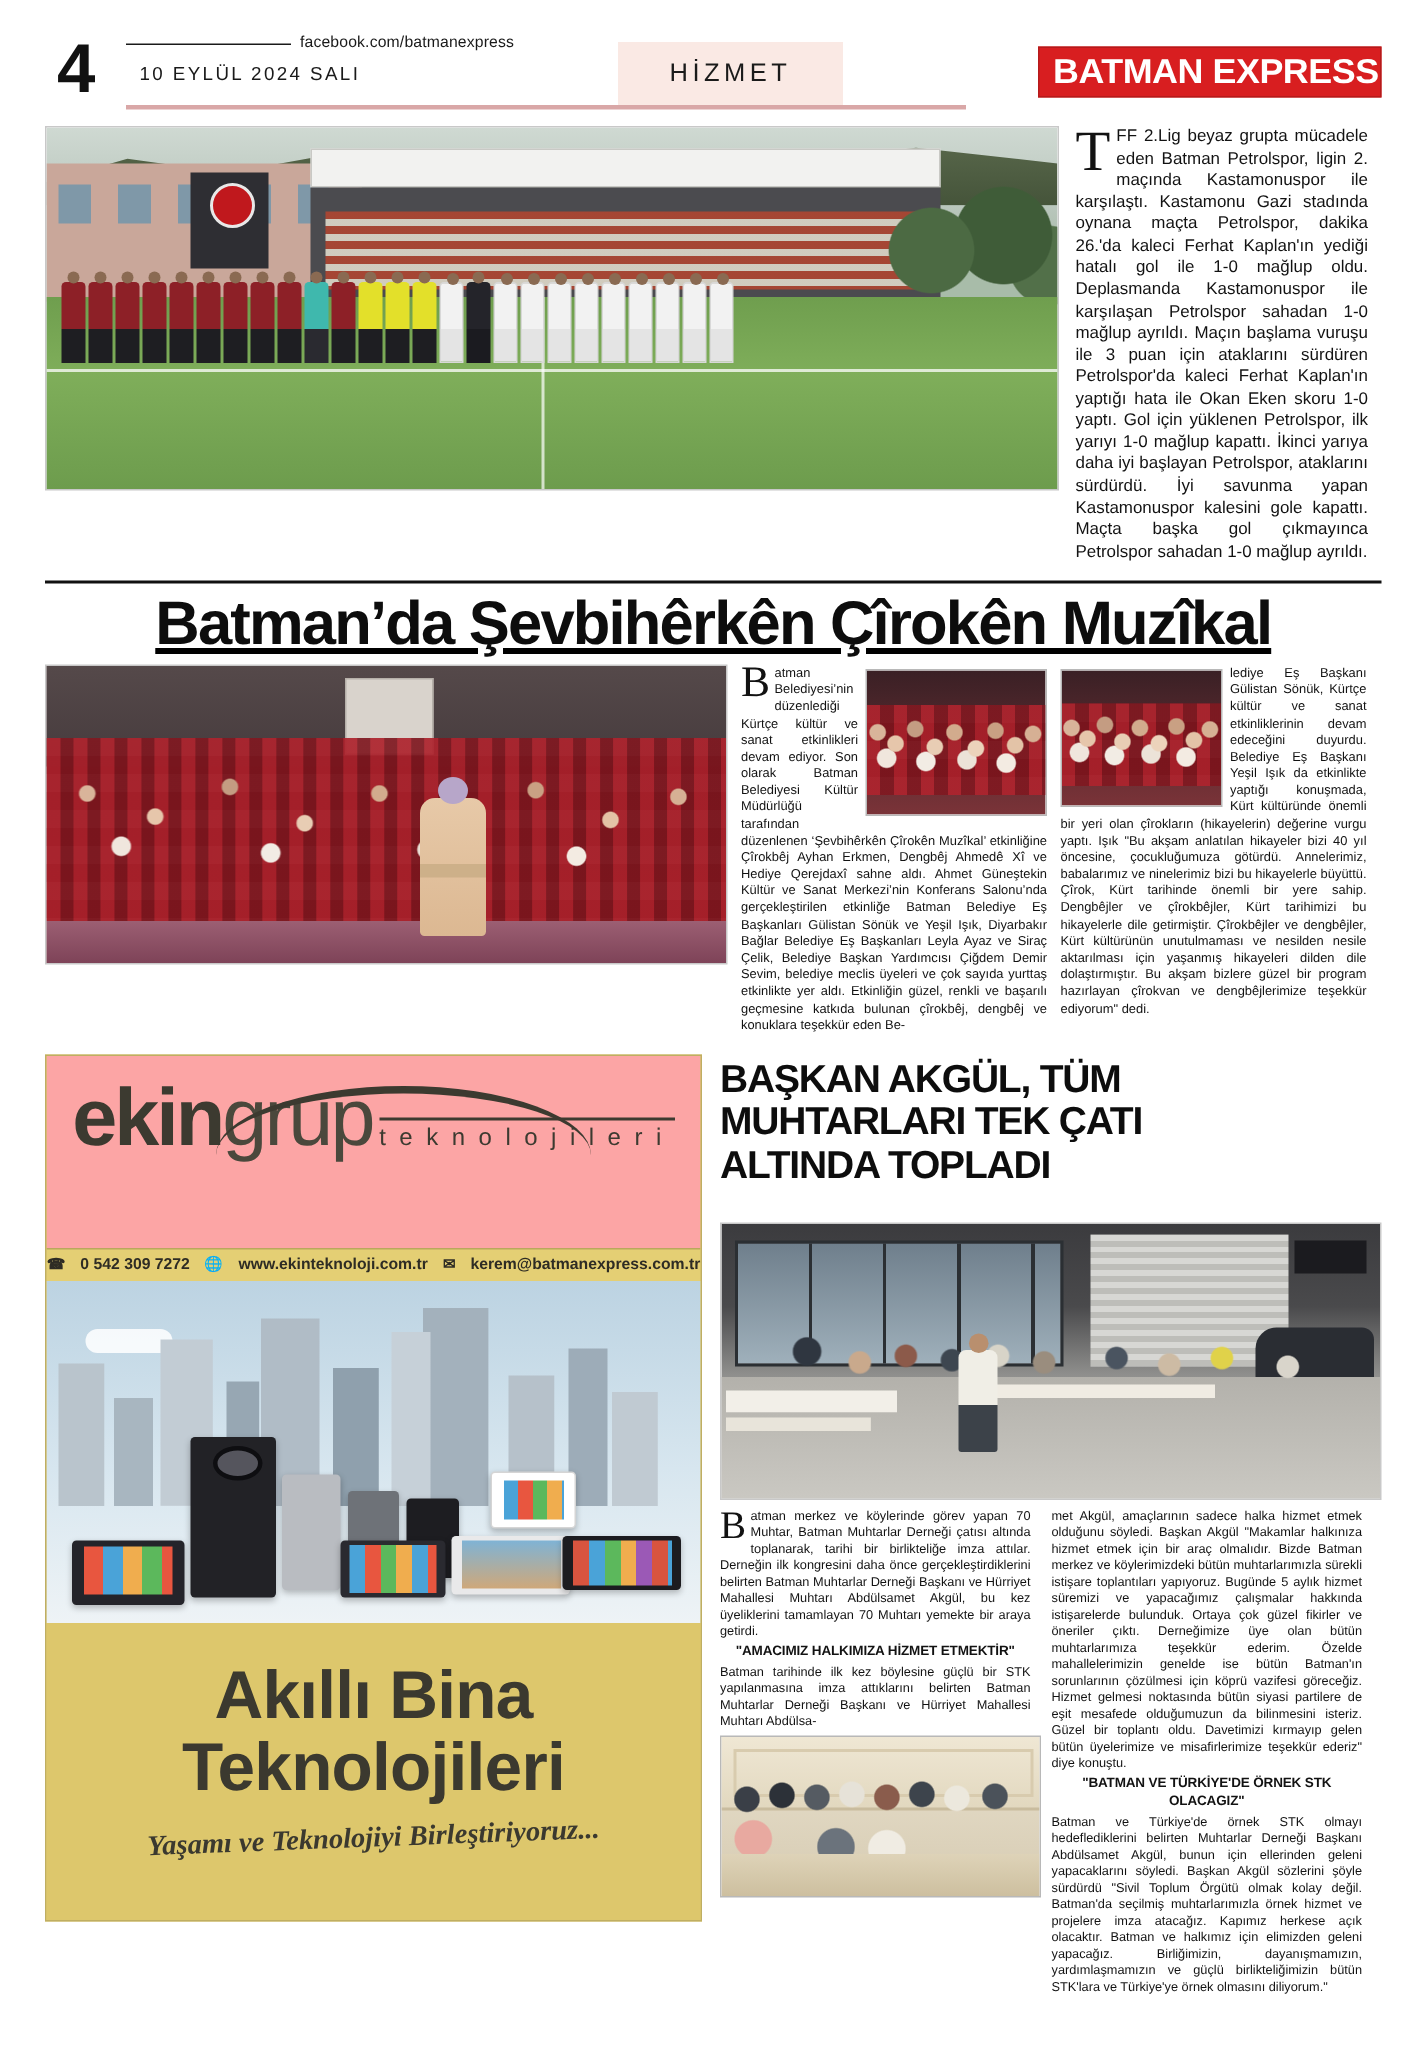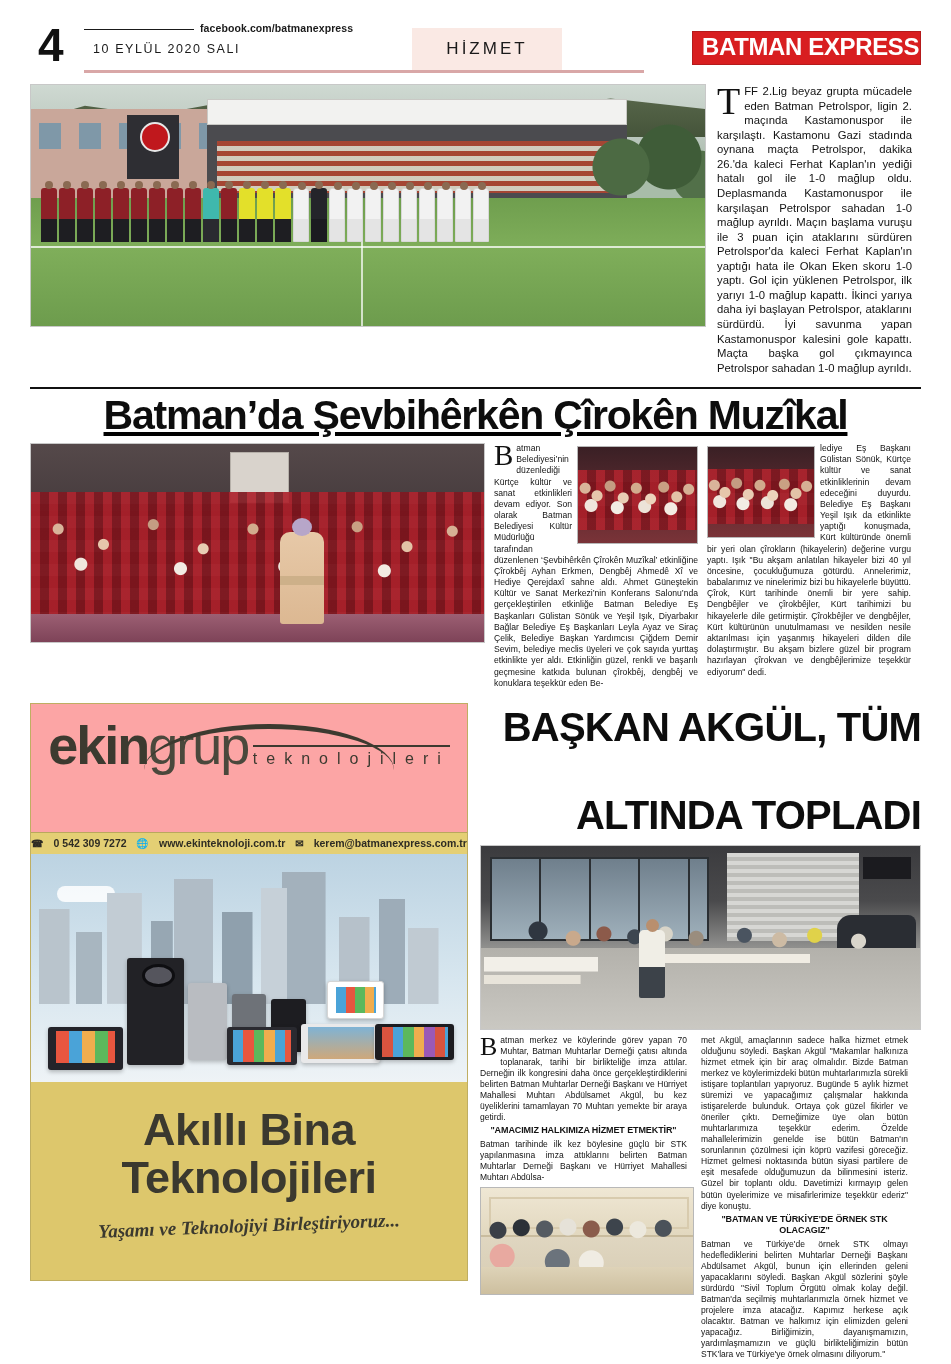--- a/index.html
+++ b/index.html
@@ -18,21 +18,21 @@
     font-size: 46px; font-weight: 700; line-height: 1;
     font-family: "Liberation Sans", sans-serif; color: #111;
     letter-spacing: -1px;
   }
   .mh-rule-top {
     position: absolute; left: 84px; top: 29px; width: 110px;
     border-top: 1.6px solid #1a1a1a;
   }
   .mh-social {
     position: absolute; left: 200px; top: 22px;
-    font-size: 10.5px; color: #1a1a1a; letter-spacing: .1px; font-weight: bold;
+    font-size: 10.5px; color: #1a1a1a; letter-spacing: .1px;
   }
   .mh-date {
     position: absolute; left: 93px; top: 42px;
     font-size: 12.5px; letter-spacing: 1.6px; color: #1a1a1a;
     font-weight: 400;
   }
   .mh-rule-bottom {
     position: absolute; left: 84px; top: 70px; width: 560px; height: 3px;
     background: #d9a7a7;
   }
@@ -239,22 +239,22 @@
     font-size: 45px; font-weight: 700; color: #3b392f; line-height: 1.06; letter-spacing: -.5px;
   }
   .ad-tag {
     position: relative; margin-top: 14px; text-align: center;
     font-family: "Liberation Serif", serif; font-style: italic; font-weight: 700;
     font-size: 19px; color: #3b392f; transform: rotate(-2.2deg);
   }
 
   
   .head3 {
-    font-size: 40px; font-weight: 700; line-height: 1.1; letter-spacing: -.8px;
-    color: #0d0d0d; text-align: right; padding: 2px 0 8px 0;
+    font-size: 26px; font-weight: 700; line-height: 1.1; letter-spacing: -.8px;
+    color: #0d0d0d; text-align: left; padding: 2px 0 24px 0;
   }
   .s3-photo { width: 441px; height: 185px; position: relative; overflow: hidden;
               border: 1px solid #c8c8c8; }
   .hall { position:absolute; inset:0; background:linear-gradient(#3b3b3e,#4a4a4c 30%,#8f8f8d 55%,#a8a6a0 100%); }
   .hall-glass { position:absolute; left:2%; top:6%; width:50%; height:46%;
                 background:linear-gradient(#6f7f8c,#9fb0bb); border:2px solid #2b2f33; }
   .hall-glass:after{ content:''; position:absolute; inset:0;
                      background:repeating-linear-gradient(90deg,transparent 0 22%,#2b2f33 22% 23%); }
   .hall-shutter{ position:absolute; left:56%; top:4%; width:30%; height:48%;
                  background:repeating-linear-gradient(180deg,#d7d7d4 0 4px,#bdbdb9 4px 8px); }
@@ -318,21 +318,21 @@
 </style>
 </head>
 <body>
 
 <div class="page">
 
   <div class="masthead">
     <div class="folio-num">4</div>
     <div class="mh-rule-top"></div>
     <div class="mh-social">facebook.com/batmanexpress</div>
-    <div class="mh-date">10 EYLÜL 2020 SALI</div>
+    <div class="mh-date">10 EYLÜL 2024 SALI</div>
     <div class="mh-rule-bottom"></div>
     <div class="mh-section">
       <span>HİZMET</span>
     </div>
     <div class="mh-logo">
       <span>BATMAN EXPRESS</span>
     </div>
   </div>
 
 
@@ -459,21 +459,21 @@
             <div class="ad-slogan-l2">Teknolojileri</div>
           </div>
           <div class="ad-tag">Yaşamı ve Teknolojiyi Birleştiriyoruz...</div>
         </div>
       </div>
     </div>
 
     <div class="news-col">
       <h2 class="head3">
         <span>BAŞKAN AKGÜL, TÜM</span><br>
-        <br>
+        <span>MUHTARLARI TEK ÇATI</span><br>
         <span>ALTINDA TOPLADI</span>
       </h2>
 
       <div class="s3-photo">
         <div class="hall"></div>
         <div class="hall-glass"></div>
         <div class="hall-shutter"></div>
         <div class="hall-sign"></div>
         <div class="hall-car"></div>
         <div class="hall-floor"></div>

